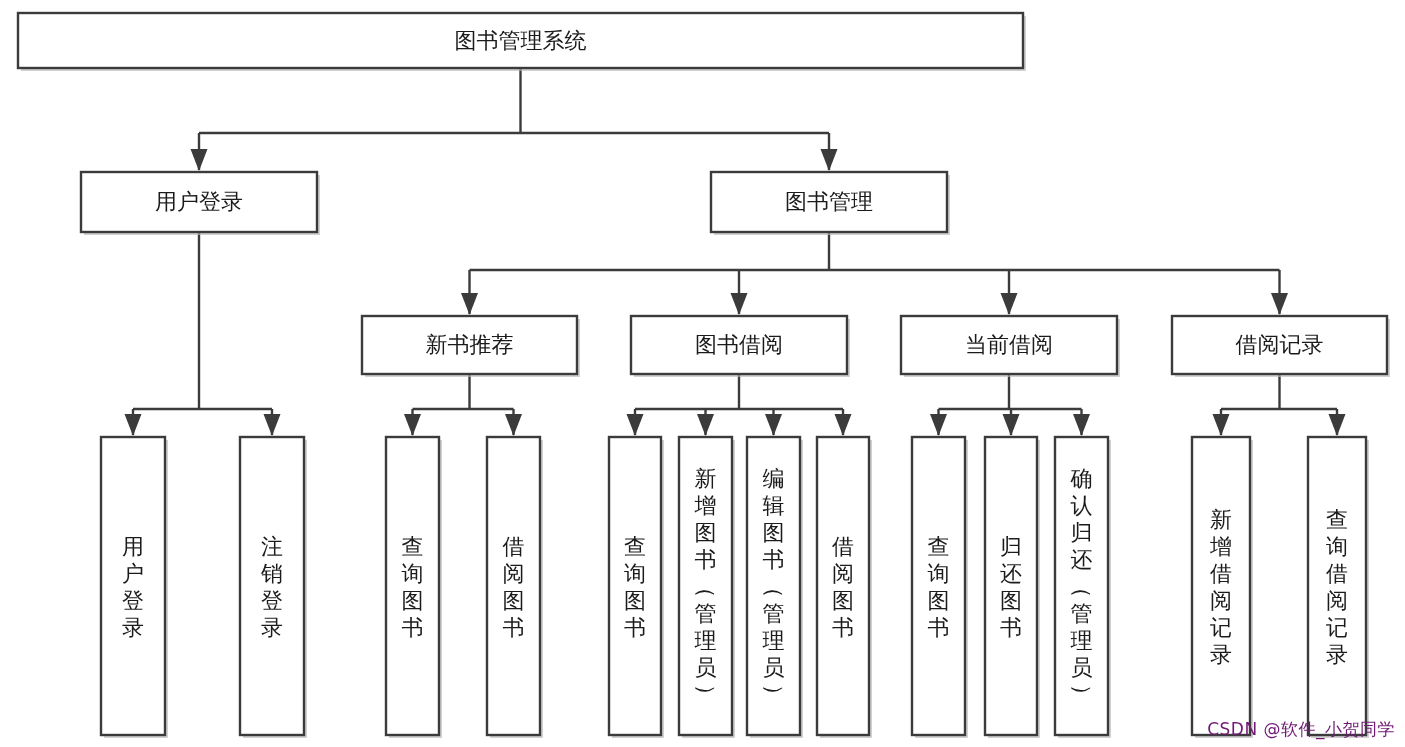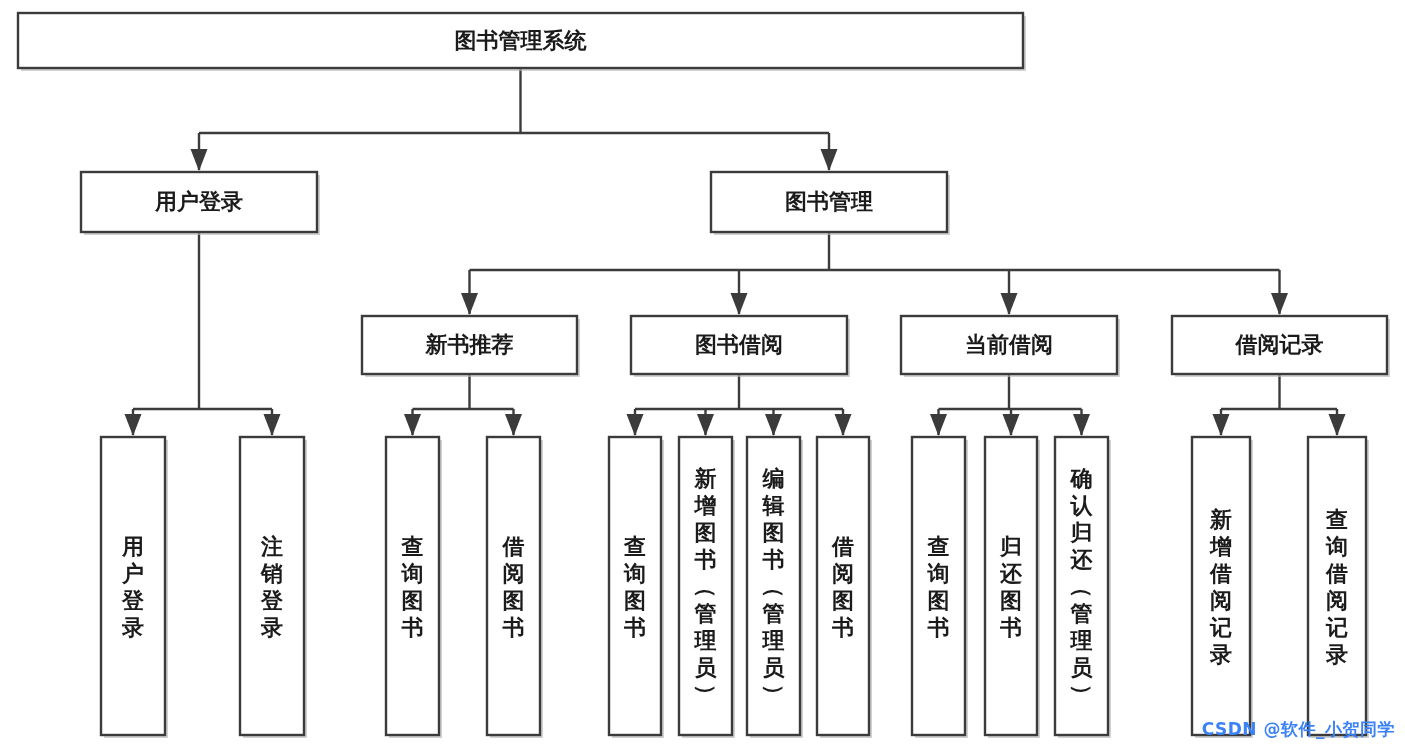--- a/index.html
+++ b/index.html
@@ -7,21 +7,20 @@
     padding: 0;
     background: #ffffff;
   }
   #stage {
     position: relative;
     width: 1405px;
     height: 747px;
     background: #ffffff;
     overflow: hidden;
     font-family: "DejaVu Sans", "Liberation Sans", sans-serif;
-    font-weight: bold;
   }
   #diagram-svg {
     position: absolute;
     left: 0;
     top: 0;
     width: 1405px;
     height: 747px;
   }
   .node-box {
     fill: #ffffff;
@@ -53,21 +52,21 @@
     font-size: 22px;
     fill: #1b1b1b;
     text-anchor: middle;
   }
   .watermark {
     position: absolute;
     right: 10px;
     bottom: 6px;
     font-family: "DejaVu Sans", "Liberation Sans", sans-serif;
     font-size: 17px;
-    color: #3b82f6;
+    color: #701a75;
     letter-spacing: 0.5px;
     white-space: nowrap;
     user-select: none;
   }
 </style>
 </head>
 <body>
 
 <div id="stage">
   <svg id="diagram-svg" viewBox="0 0 1405 747">

